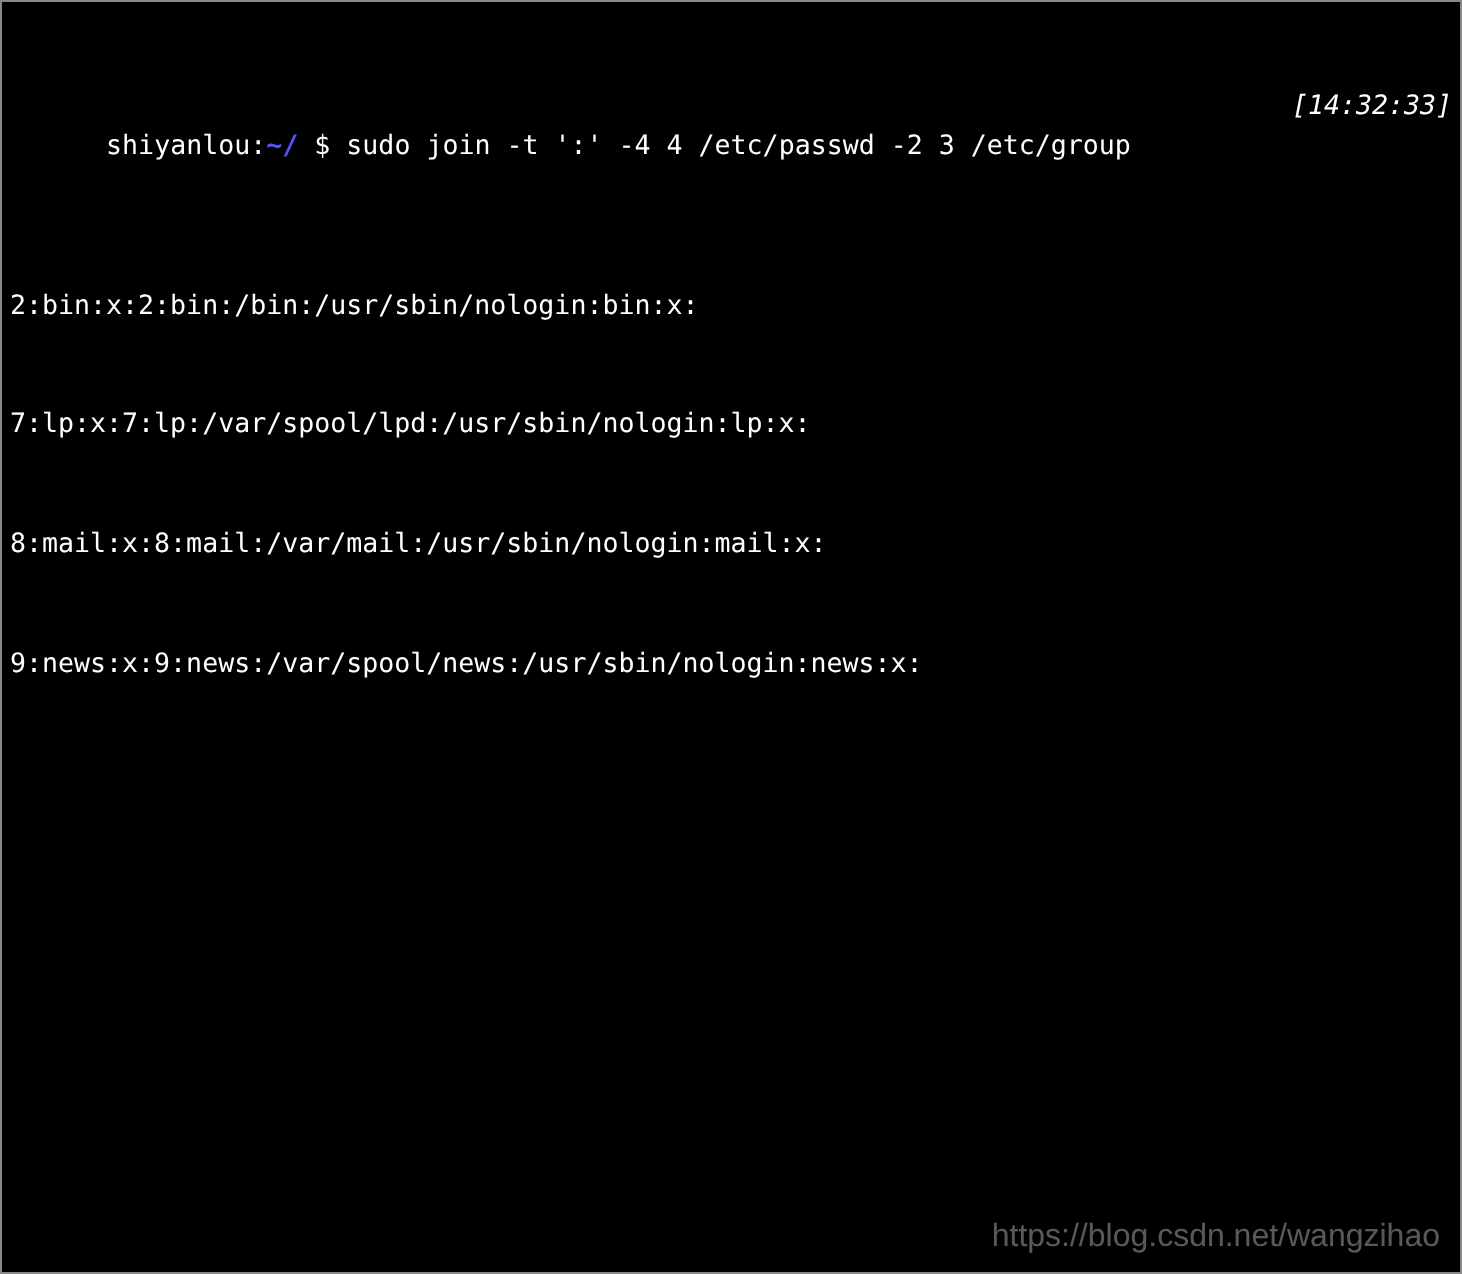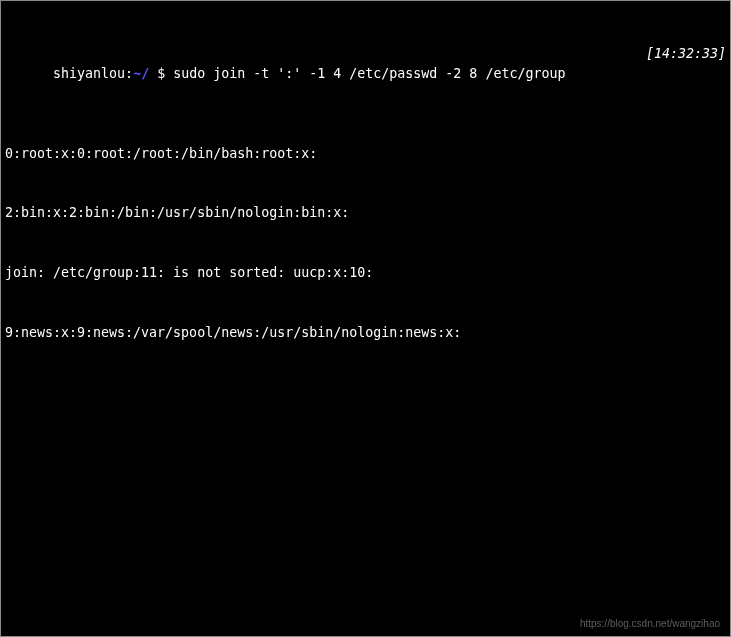--- a/index.html
+++ b/index.html
@@ -52,39 +52,39 @@
       white-space: nowrap;
       font-style: italic;
     }
     .output {
       color: #fff;
     }
     .watermark {
       position: absolute;
       bottom: 5px;
       right: 10px;
-      font-size: 10px;
+      font-size: 16px;
       color: rgba(255,255,255,0.35);
       font-family: sans-serif;
       z-index: 5;
     }
   </style>
 </head>
 <body>
 
 <div class="terminal">
   <div class="prompt-line">
     <span>
-      <span class="prompt-user">shiyanlou</span><span class="prompt-colon">:</span><span class="prompt-path">~/</span><span class="prompt-dollar"> $ </span><span class="command">sudo join -t ':' -1 4 /etc/passwd -2 8 /etc/group</span>
+      <span class="prompt-user">shiyanlou</span><span class="prompt-colon">:</span><span class="prompt-path">~/</span><span class="prompt-dollar"> $ </span><span class="command">sudo join -t ':' -4 4 /etc/passwd -2 3 /etc/group</span>
     </span>
     <span class="timestamp">[14:32:33]</span>
   </div>
-  <div class="output">0:root:x:0:root:/root:/bin/bash:root:x:</div>
   <div class="output">2:bin:x:2:bin:/bin:/usr/sbin/nologin:bin:x:</div>
-  <div class="output">join: /etc/group:11: is not sorted: uucp:x:10:</div>
+  <div class="output">7:lp:x:7:lp:/var/spool/lpd:/usr/sbin/nologin:lp:x:</div>
+  <div class="output">8:mail:x:8:mail:/var/mail:/usr/sbin/nologin:mail:x:</div>
   <div class="output">9:news:x:9:news:/var/spool/news:/usr/sbin/nologin:news:x:</div>
   
   
   
   
   
   
   
   
   

